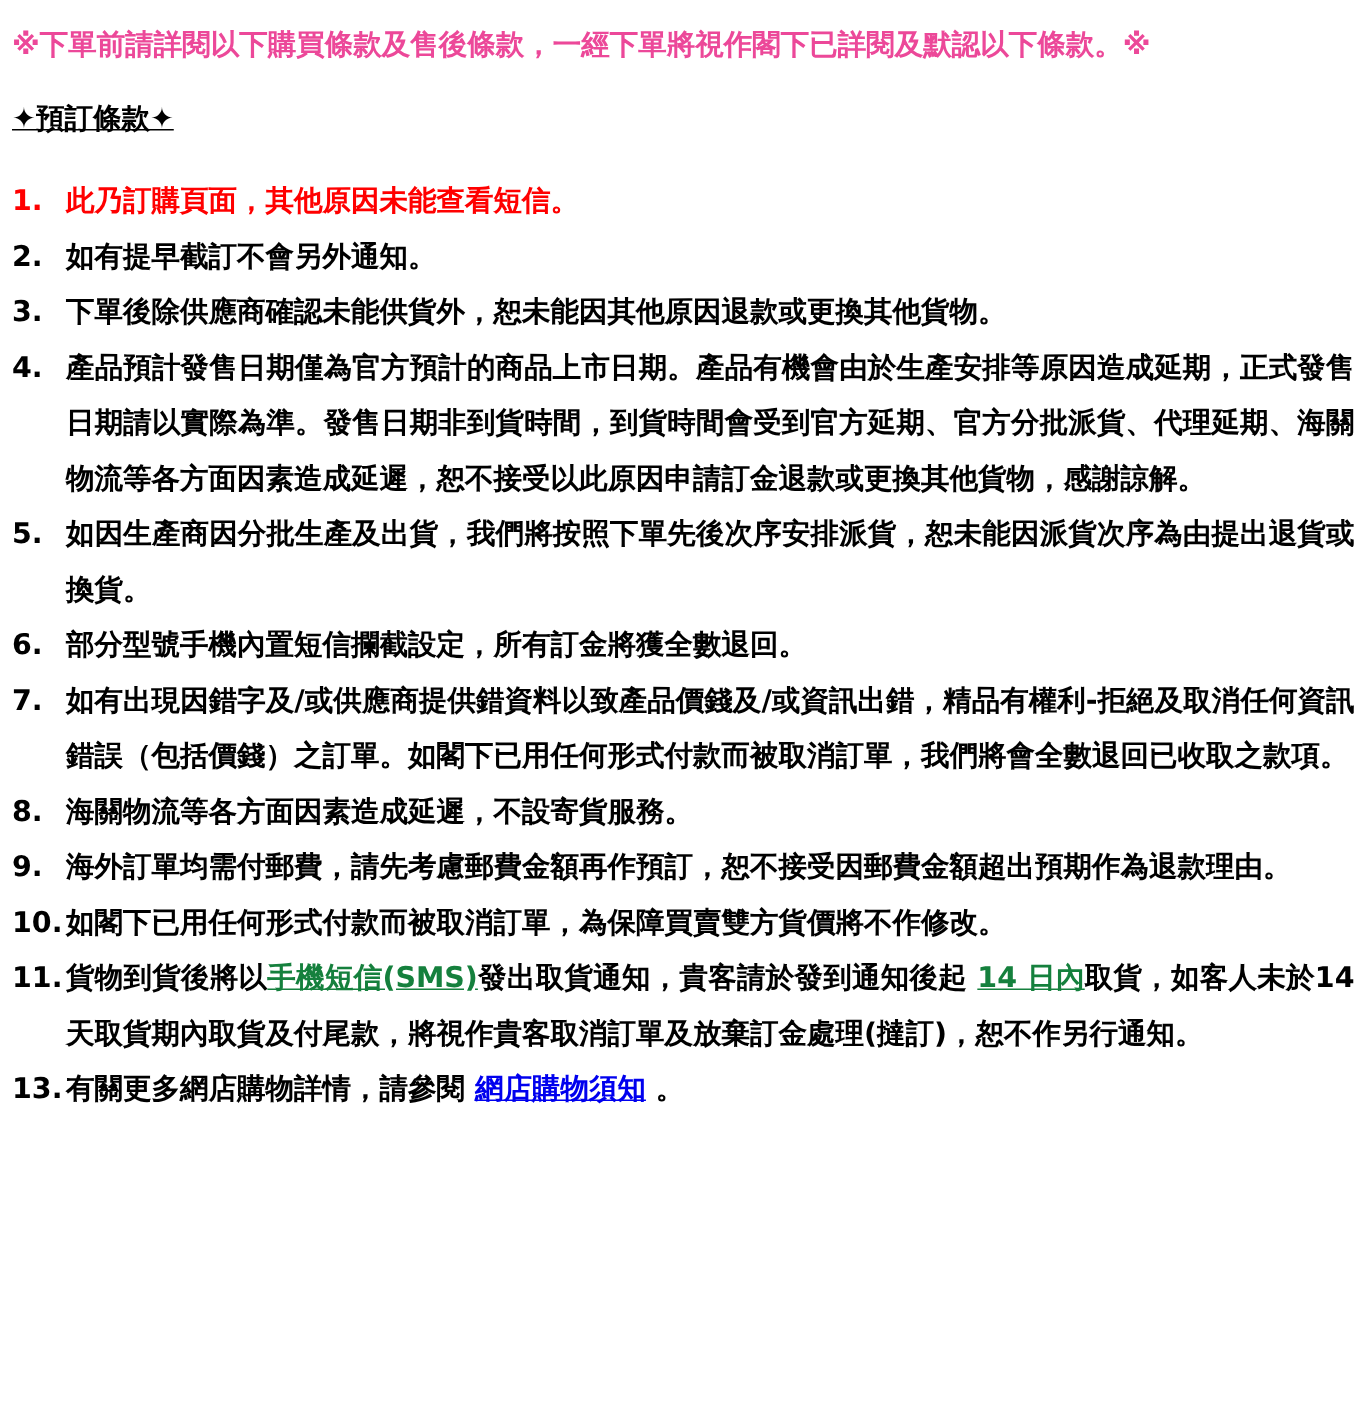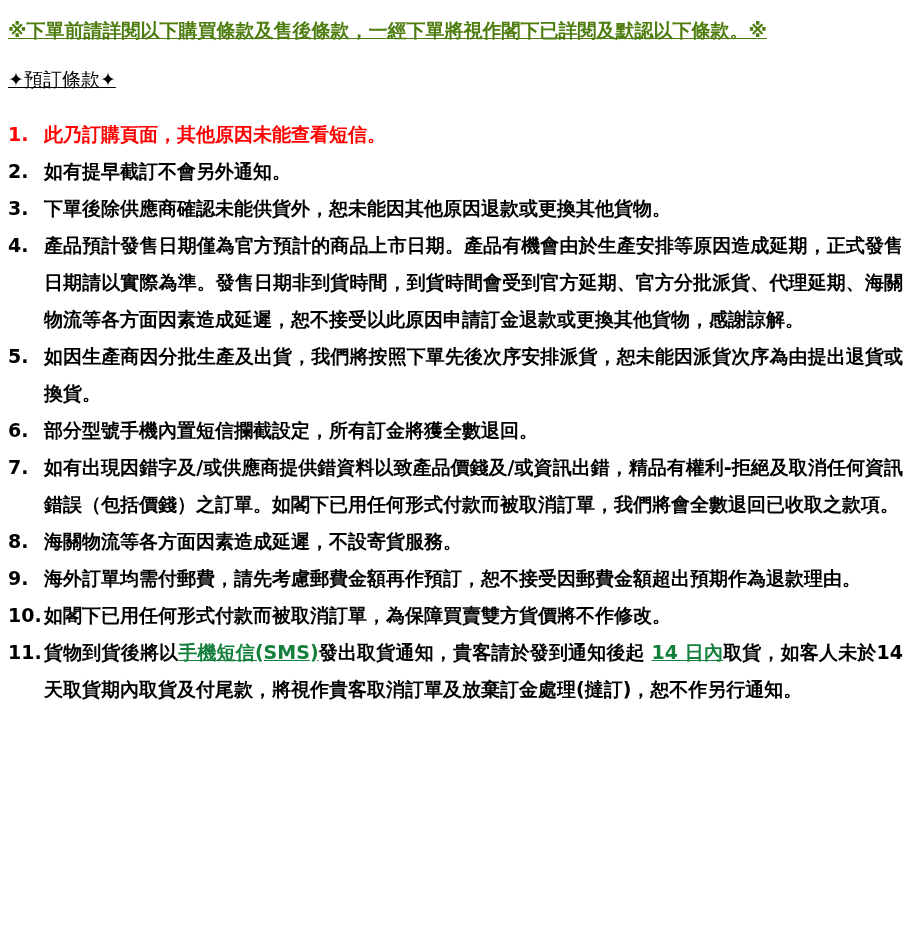--- a/index.html
+++ b/index.html
@@ -12,32 +12,31 @@
     min-height: 948px;
     box-sizing: border-box;
     font-family: "DejaVu Sans", "Liberation Sans", sans-serif;
     font-weight: 700;
     color: #000000;
   }
   .doc {
     padding: 12px 10px 10px 8px;
   }
   .warning {
-    color: #4d7c0f;
+    color: #ec4899;
     font-size: 19px;
     line-height: 28px;
-    text-decoration: underline;
     margin: 4px 0 22px 0;
   }
   .section-title {
     font-size: 19px;
     line-height: 26px;
     text-decoration: underline;
     margin: 0 0 24px 0;
-    font-weight: 400;
+    font-weight: 700;
   }
   .terms-list {
     margin: 0;
     padding: 0;
     list-style: none;
   }
   .term-item {
     display: flex;
     font-size: 19px;
     line-height: 37px;
@@ -108,14 +107,18 @@
         <span class="term-text"><span>海外訂單均需付郵費，請先考慮郵費金額再作預訂，恕不接受因郵費金額超出預期作為退款理由。</span></span>
       </div>
       <div class="term-item">
         <span class="term-num">10.</span>
         <span class="term-text"><span>如閣下已用任何形式付款而被取消訂單，為保障買賣雙方貨價將不作修改。</span></span>
       </div>
       <div class="term-item">
         <span class="term-num">11.</span>
         <span class="term-text"><span>貨物到貨後將以</span><span class="seg-red-underline">手機短信(SMS)</span><span>發出取貨通知，貴客請於發到通知後起 </span><span class="seg-red-underline">14 日內</span><span>取貨，如客人未於14 天取貨期內取貨及付尾款，將視作貴客取消訂單及放棄訂金處理(撻訂)，恕不作另行通知。</span></span>
       </div>
+      <div class="term-item">
+        <span class="term-num">13.</span>
+        <span class="term-text"><span>有關更多網店購物詳情，請參閱 </span><a class="seg-link" href="#">網店購物須知</a><span> 。</span></span>
+      </div>
     </div>
 </div>
 
 </body></html>

